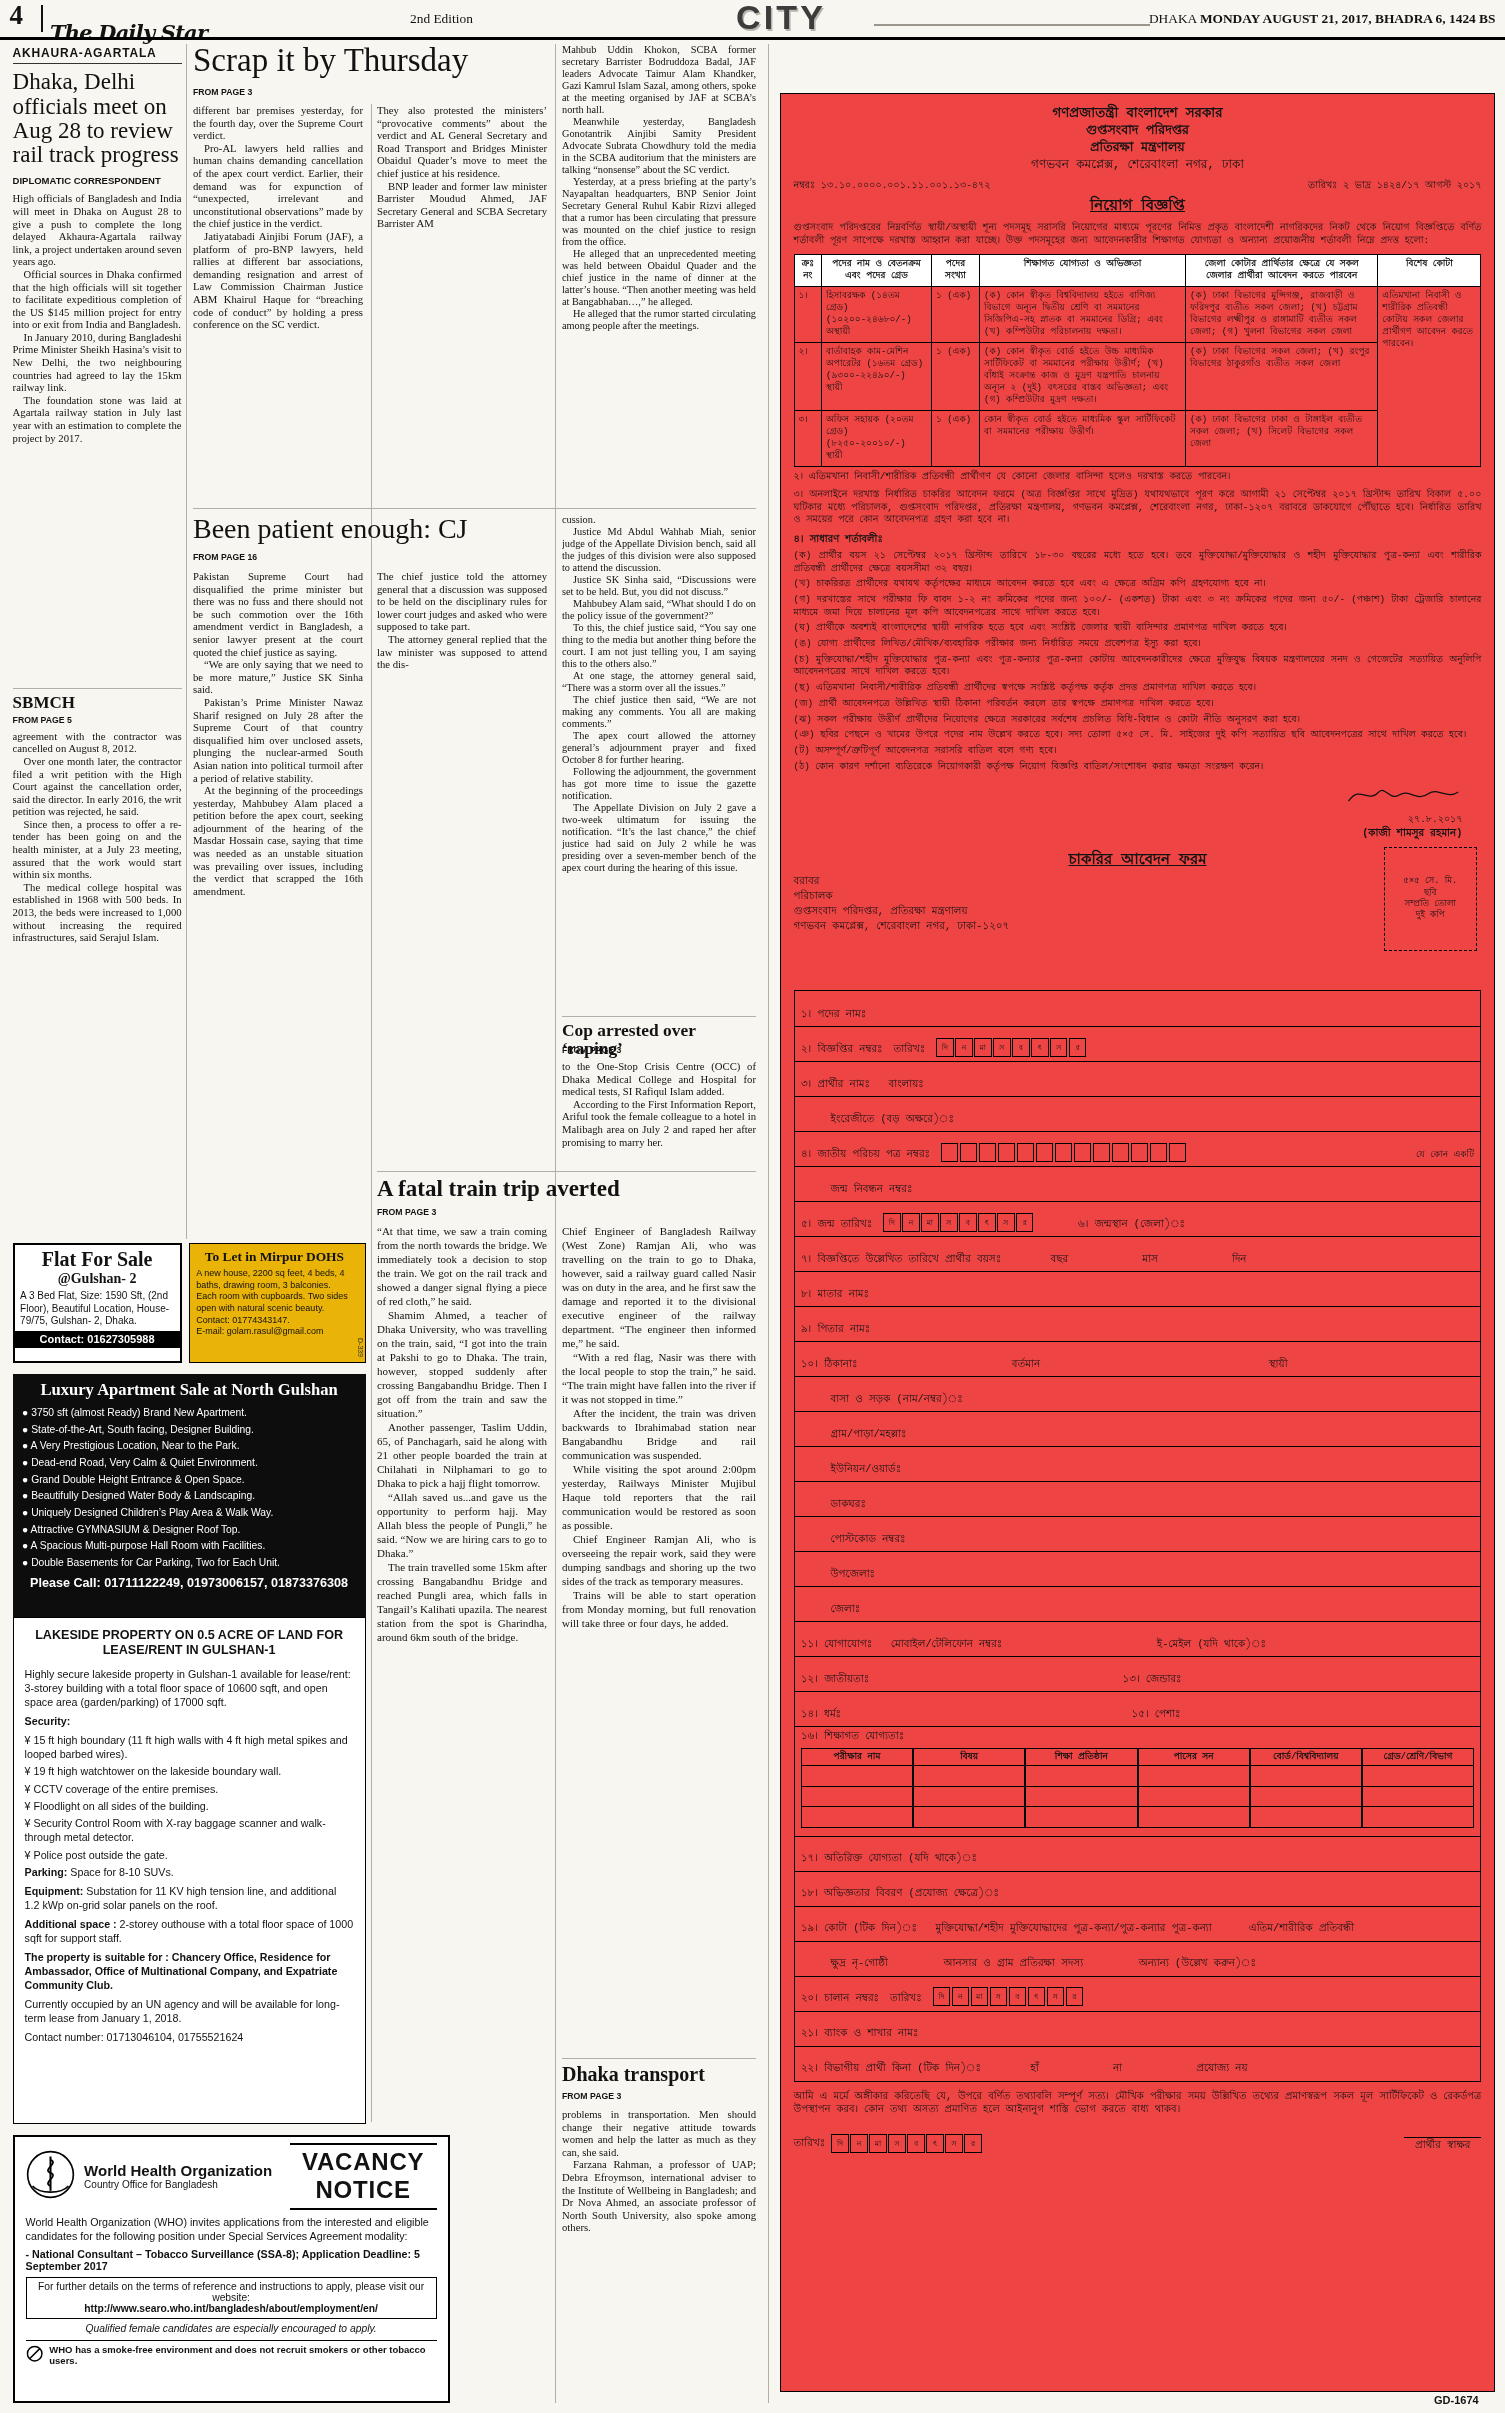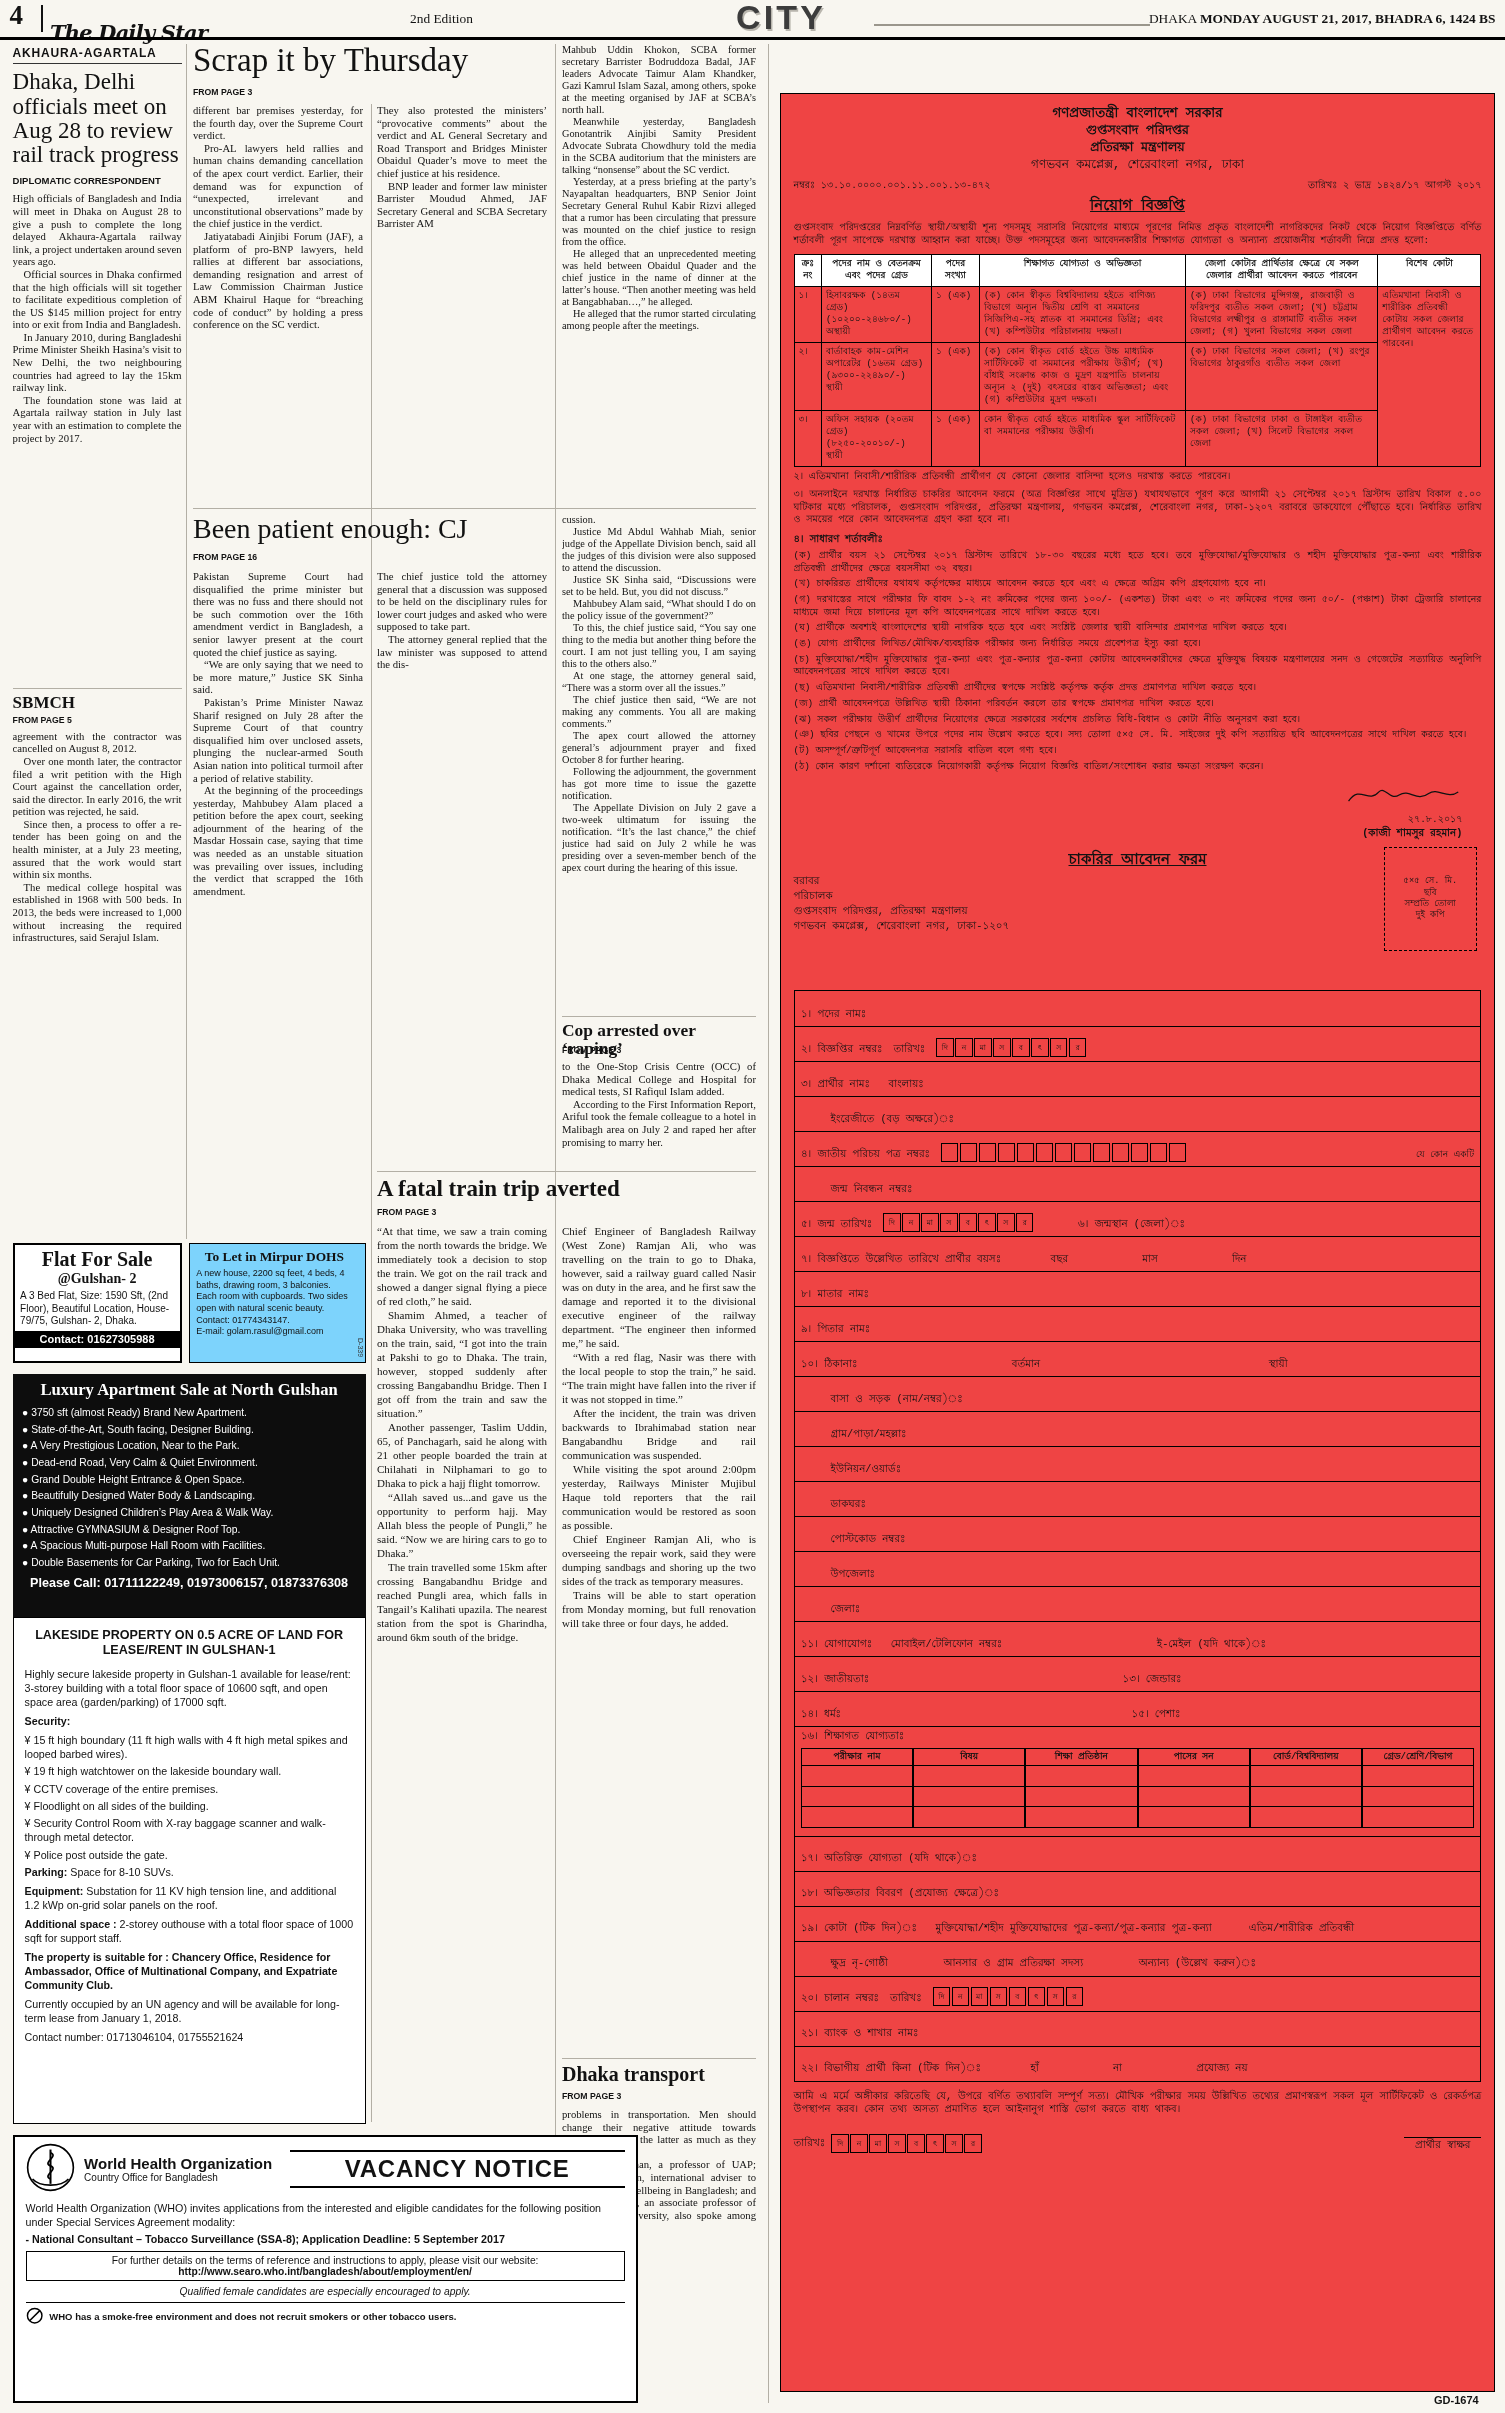--- a/index.html
+++ b/index.html
@@ -36,21 +36,21 @@
   .vrule { position:absolute; width:0.8px; background:#b3afa5; }
   .hrule { position:absolute; height:0.8px; background:#b3afa5; }
 
   
   .ad-flat { border:2.4px solid #000; background:#fff; text-align:center; overflow:hidden; }
   .ad-flat .t1 { font-size:20px; font-weight:bold; padding-top:3.2px; }
   .ad-flat .t2 { font-size:14px; font-weight:bold; }
   .ad-flat .bd { font-family:"Liberation Sans",sans-serif; font-size:10px; text-align:left; padding:3.2px 5.5px; line-height:1.25; }
   .ad-flat .ct { background:#000; color:#fff; font-family:"Liberation Sans",sans-serif; font-weight:bold; font-size:11px; padding:2.4px 0; }
 
-  .ad-tolet { border:1.6px solid #000; background:#7dd3fc; overflow:hidden; padding:4.7px 12.6px 4.7px 6.3px; position:relative; }
+  .ad-tolet { border:1.6px solid #000; background:#eab308; overflow:hidden; padding:4.7px 12.6px 4.7px 6.3px; position:relative; }
   .ad-tolet .t  { font-size:13.4px; font-weight:bold; text-align:center; margin-bottom:3.2px; }
   .ad-tolet .bd { font-family:"Liberation Sans",sans-serif; font-size:9px; line-height:1.3; }
   .ad-tolet .cd { position:absolute; right:0.8px; bottom:4.7px; writing-mode:vertical-rl; font-size:7px; font-family:"Liberation Sans",sans-serif; color:#333; }
 
   .ad-lux { background:#0d0d0d; color:#fff; padding:6.3px 9.5px; overflow:hidden; }
   .ad-lux .t { text-align:center; font-size:16.6px; font-weight:bold; margin-bottom:4.7px; }
   .ad-lux .bl p { font-family:"Liberation Sans",sans-serif; font-size:10.3px; line-height:1.62; text-indent:0; }
   .ad-lux .call { text-align:center; font-weight:bold; font-size:12.6px; margin-top:4px; font-family:"Liberation Sans",sans-serif; }
 
   .ad-lake { border:1.6px solid #000; background:#fff; padding:9.5px 11px; overflow:hidden;
@@ -305,21 +305,21 @@
         <p>¥ Police post outside the gate.</p>
       </div>
     <p><b>Parking:</b><span> Space for 8-10 SUVs.</span></p>
     <p><b>Equipment:</b><span> Substation for 11 KV high tension line, and additional 1.2 kWp on-grid solar panels on the roof.</span></p>
     <p><b>Additional space :</b><span> 2-storey outhouse with a total floor space of 1000 sqft for support staff.</span></p>
     <p><b>The property is suitable for : Chancery Office, Residence for Ambassador, Office of Multinational Company, and Expatriate Community Club.</b></p>
     <p>Currently occupied by an UN agency and will be available for long-term lease from January 1, 2018.</p>
     <p>Contact number: 01713046104, 01755521624</p>
   </div>
 
-  <div class="ad-who abs" style="left:12.6px; top:2135px; width:625px; height:268px;">
+  <div class="ad-who abs" style="left:12.6px; top:2135px; width:437px; height:268px;">
     <div class="who-head">
       <span>
         <svg viewBox="0 0 60 60" width="49" height="49" aria-hidden="true">
           <circle cx="30" cy="30" r="28" fill="none" stroke="#000" stroke-width="2"></circle>
           <line x1="30" y1="8" x2="30" y2="50" stroke="#000" stroke-width="2.5"></line>
           <path d="M30 12 C 41 16, 19 24, 30 28 C 41 32, 19 40, 30 44" fill="none" stroke="#000" stroke-width="2"></path>
           <path d="M8 44 C 17 54, 43 54, 52 44" fill="none" stroke="#000" stroke-width="2"></path>
         </svg>
       </span>
       <span>

